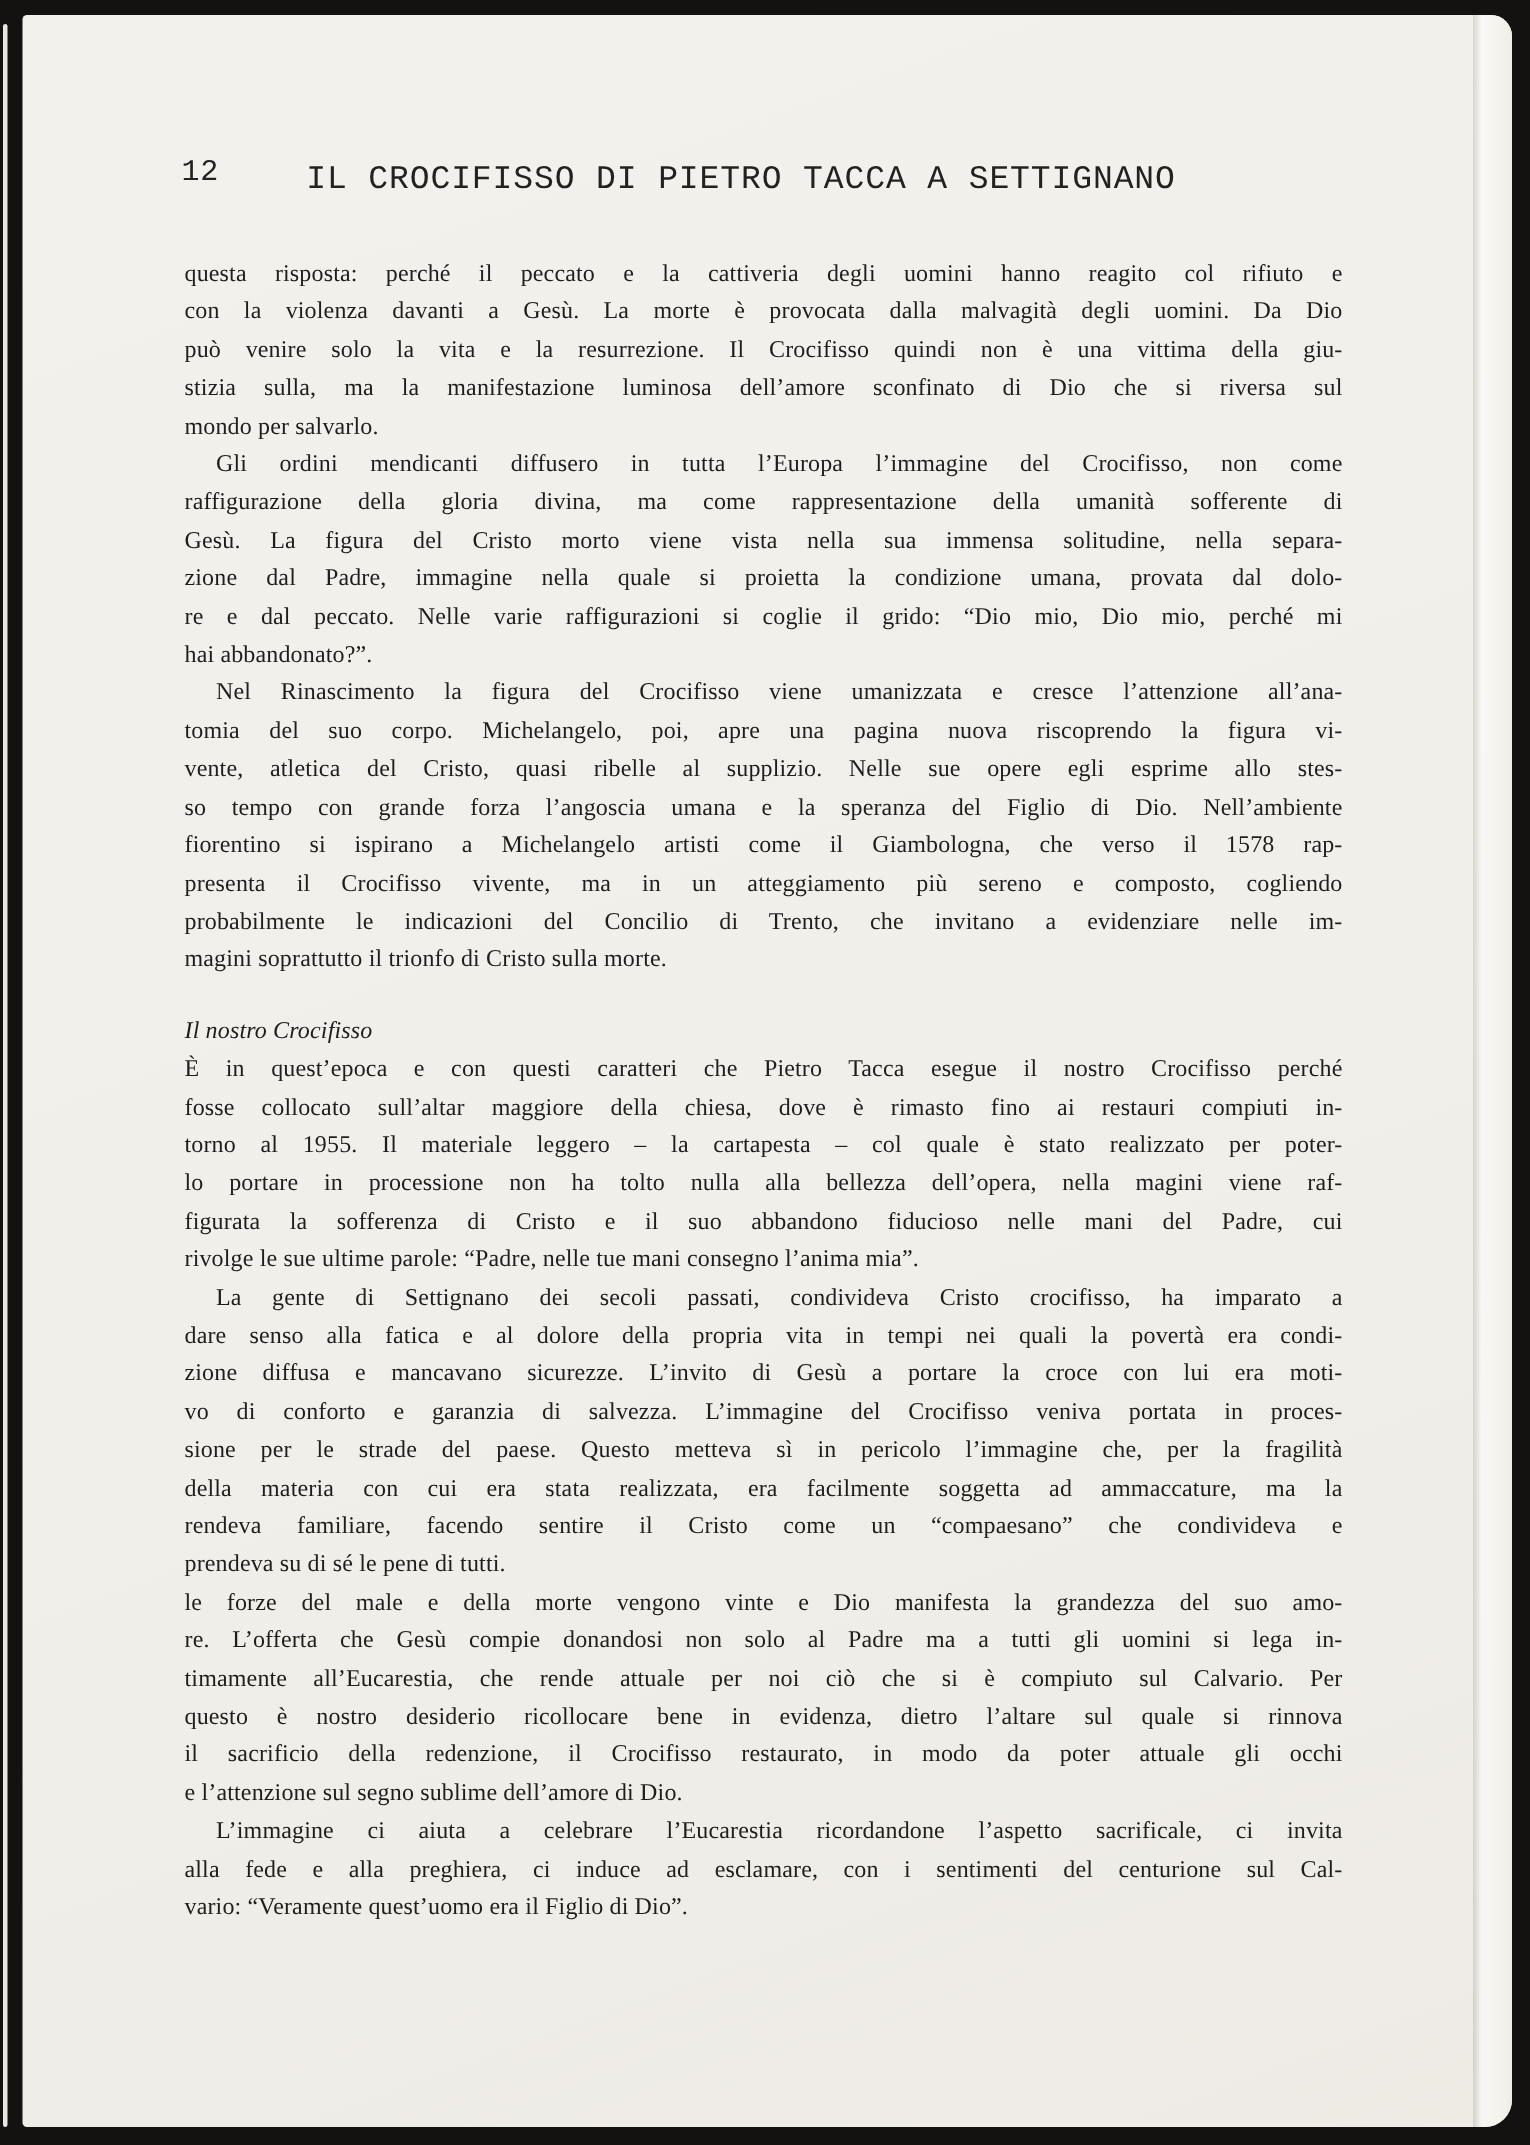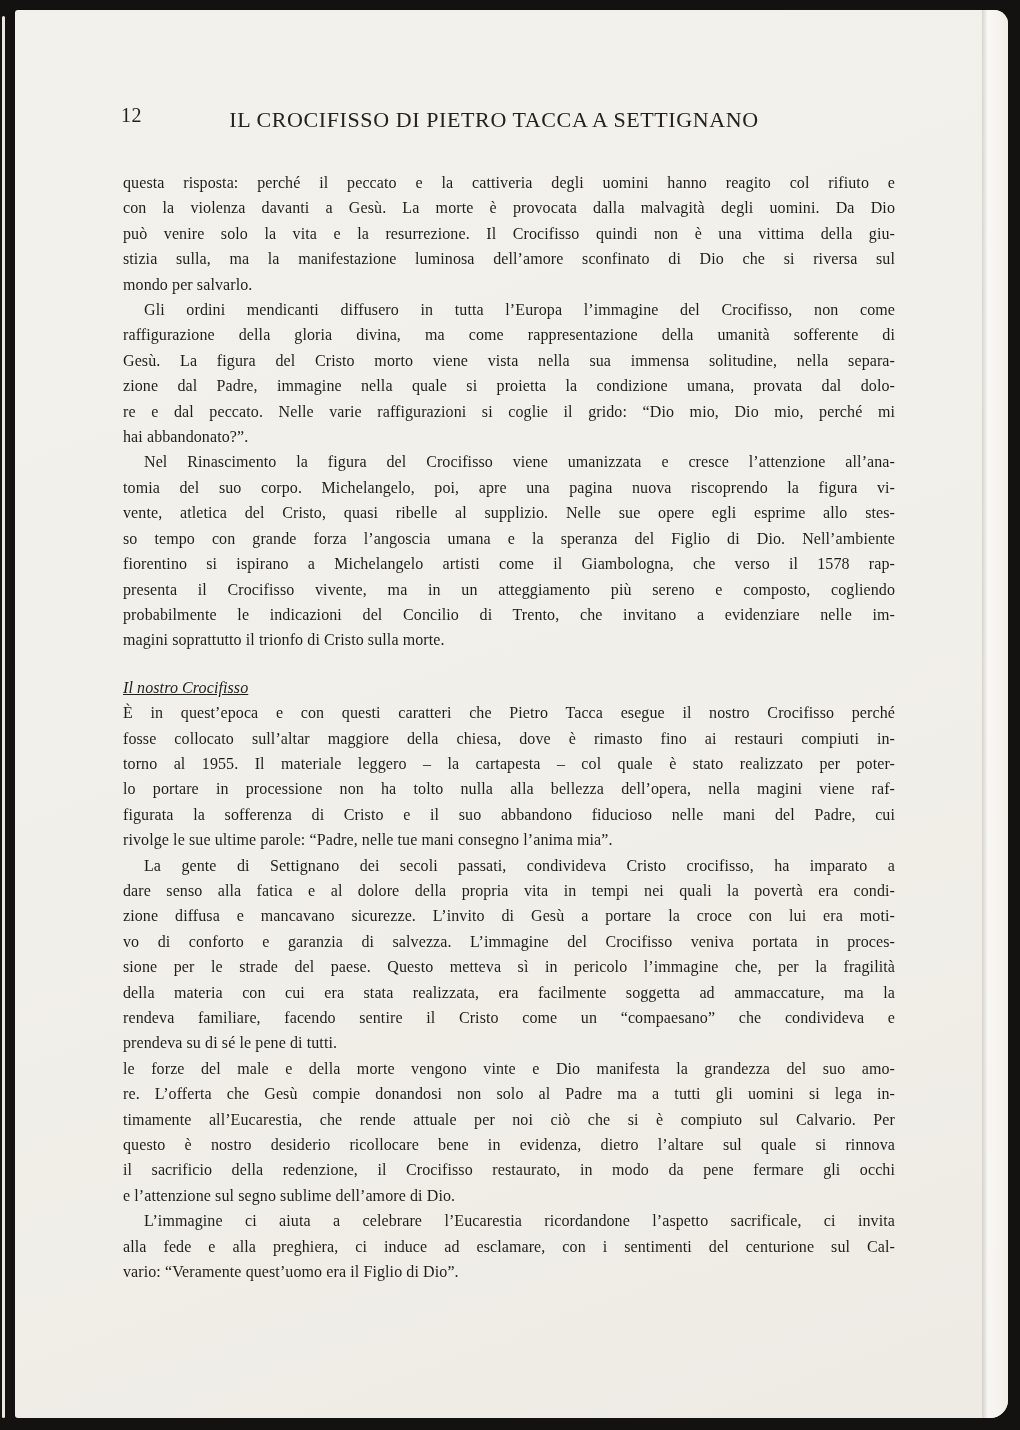--- a/index.html
+++ b/index.html
@@ -37,20 +37,21 @@
   }
   .content {
     position: absolute;
     left: 108px; top: 94px;
     width: 772px;
   }
   .running-row {
     position: relative;
     height: 26px;
     color: #24221f;
+    font-family: Liberation Mono, monospace;
   }
   .page-number {
     position: absolute;
     left: -2px; top: 0;
     font-size: 20px;
     letter-spacing: 0.5px;
   }
   .running-title {
     position: absolute;
     left: 0; right: 30px; top: 3px;
@@ -72,21 +73,21 @@
     text-justify: inter-word;
     white-space: normal;
     letter-spacing: 0.1px;
   }
   .line.last { text-align-last: left; }
   .paragraph.indent .line.first { text-indent: 21px; }
   .heading {
     margin-top: 22px;
     font-style: italic;
   }
-  .heading .line { text-align: left; text-align-last: left; text-decoration: underline; }
+  .heading .line { text-align: left; text-align-last: left; }
 </style>
 </head>
 <body>
 
 <div class="edge-sliver"></div>
 
 <div class="page">
   <div class="page-fore-edge"></div>
 
   <div class="content">
@@ -140,21 +141,21 @@
           <div class="line">sione per le strade del paese. Questo metteva sì in pericolo l’immagine che, per la fragilità</div>
           <div class="line">della materia con cui era stata realizzata, era facilmente soggetta ad ammaccature, ma la</div>
           <div class="line">rendeva familiare, facendo sentire il Cristo come un “compaesano” che condivideva e</div>
           <div class="line last">prendeva su di sé le pene di tutti.</div>
         </div>
         <div class="paragraph indent">
           <div class="line">le forze del male e della morte vengono vinte e Dio manifesta la grandezza del suo amo-</div>
           <div class="line">re. L’offerta che Gesù compie donandosi non solo al Padre ma a tutti gli uomini si lega in-</div>
           <div class="line">timamente all’Eucarestia, che rende attuale per noi ciò che si è compiuto sul Calvario. Per</div>
           <div class="line">questo è nostro desiderio ricollocare bene in evidenza, dietro l’altare sul quale si rinnova</div>
-          <div class="line">il sacrificio della redenzione, il Crocifisso restaurato, in modo da pene fermare gli occhi</div>
+          <div class="line">il sacrificio della redenzione, il Crocifisso restaurato, in modo da poter attuale gli occhi</div>
           <div class="line last">e l’attenzione sul segno sublime dell’amore di Dio.</div>
         </div>
         <div class="paragraph indent">
           <div class="line first">L’immagine ci aiuta a celebrare l’Eucarestia ricordandone l’aspetto sacrificale, ci invita</div>
           <div class="line">alla fede e alla preghiera, ci induce ad esclamare, con i sentimenti del centurione sul Cal-</div>
           <div class="line last">vario: “Veramente quest’uomo era il Figlio di Dio”.</div>
         </div>
       </div>
   </div>
 </div>

